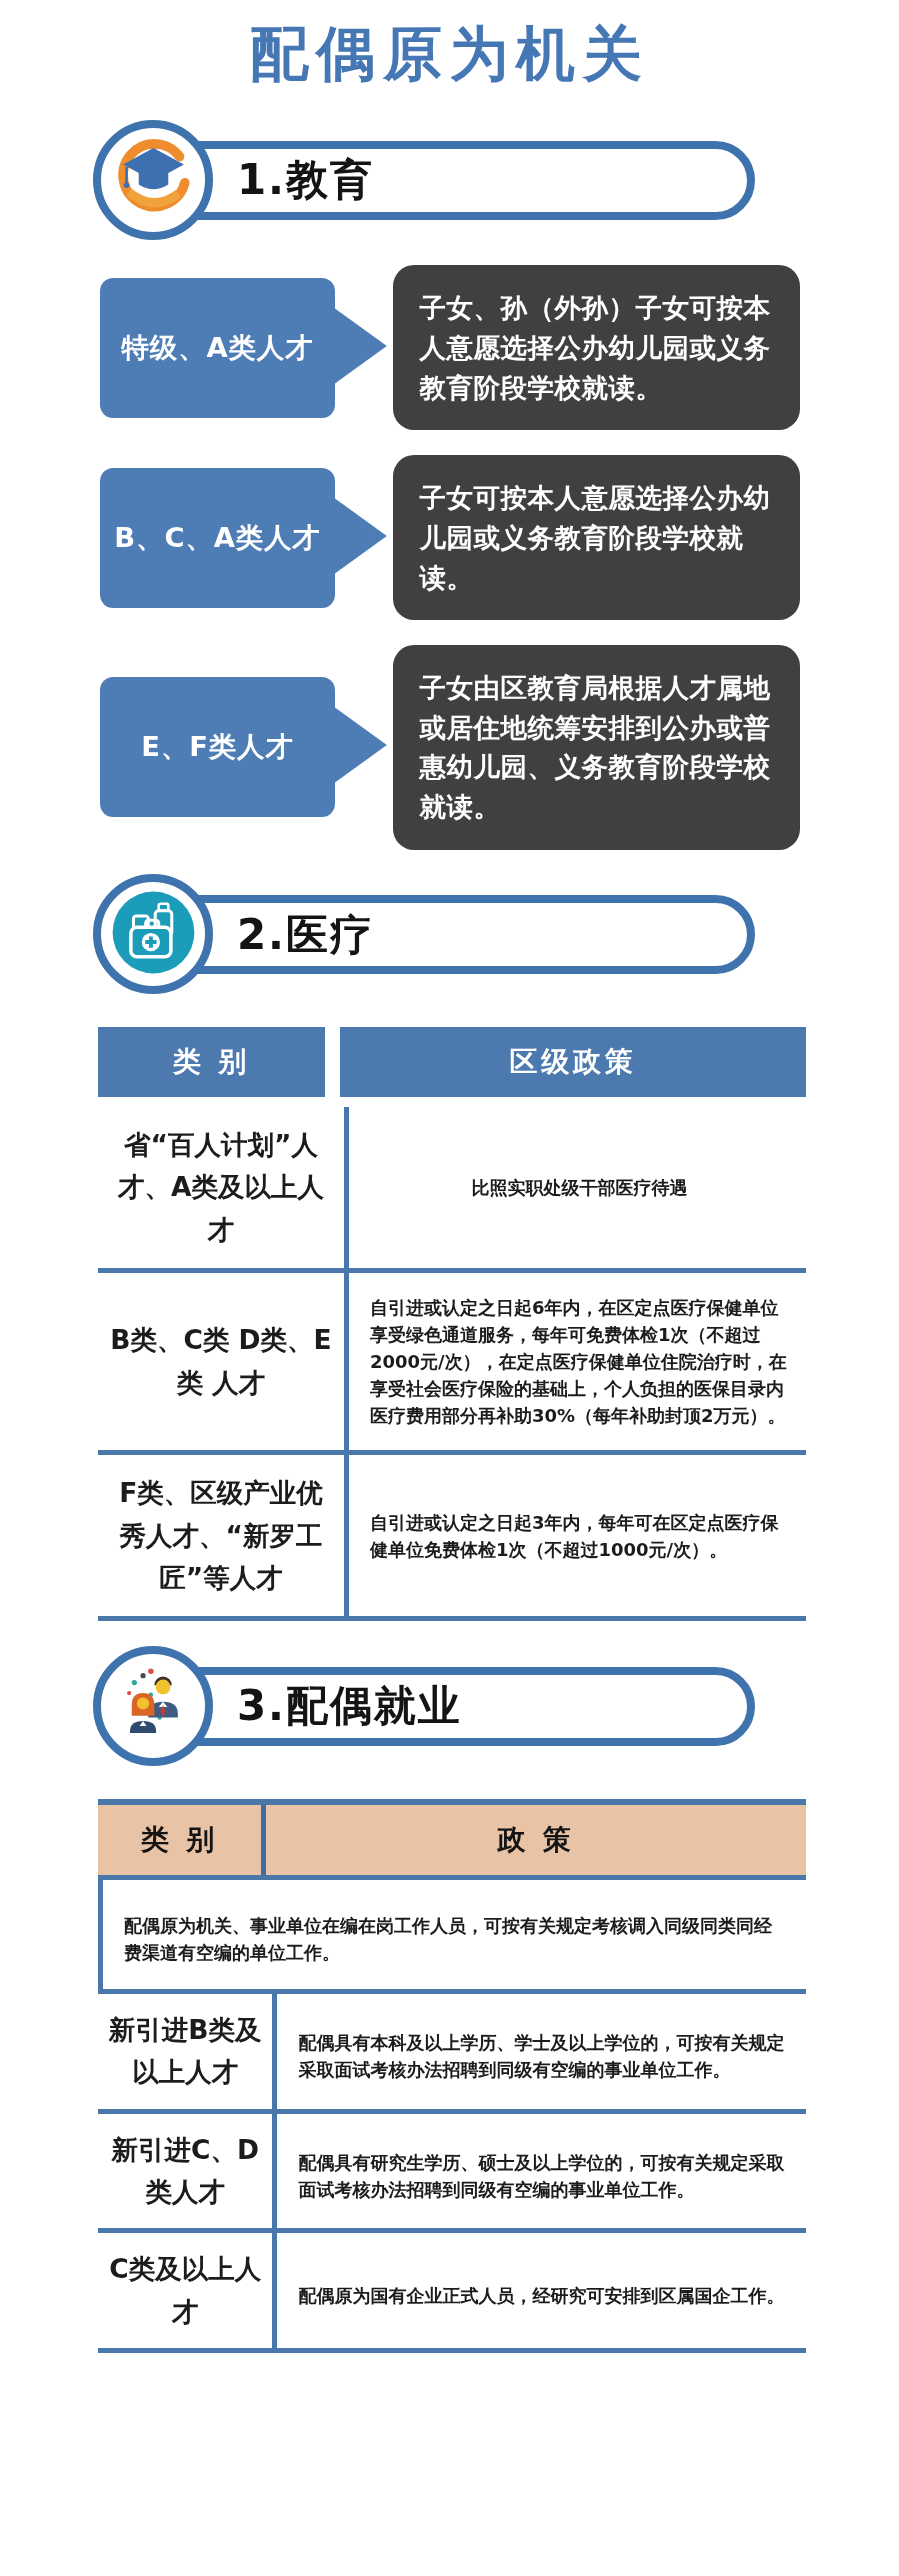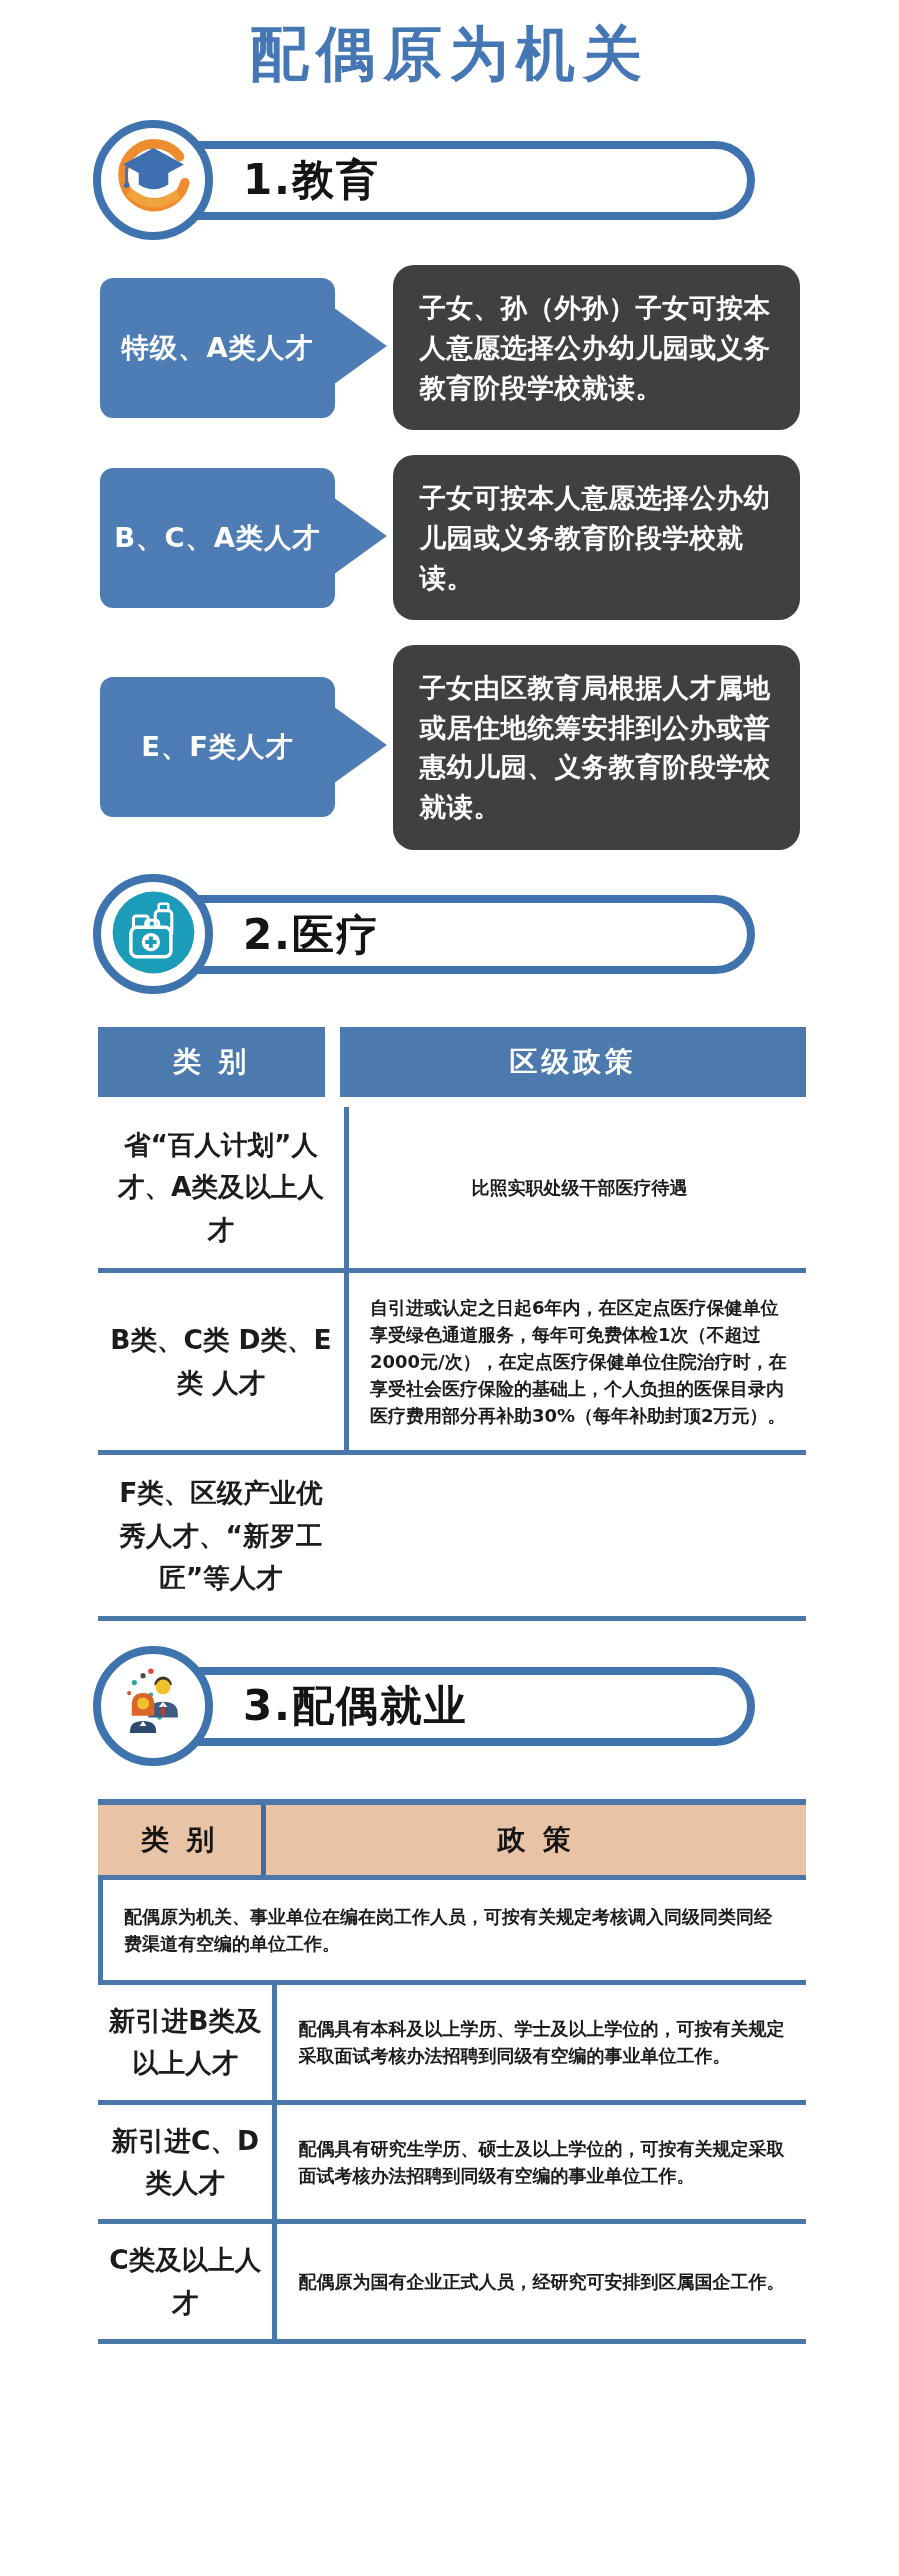--- a/index.html
+++ b/index.html
@@ -8,21 +8,21 @@
   .page-title { text-align:center; font-size:59px; font-weight:bold; color:#4577b5;
     letter-spacing:7.6px; padding-top:15px; }
 
   
   .banner { position:relative; height:121px; margin:24.6px 0 0 93px; }
   .banner-pill { position:absolute; left:57px; right:144px; top:21px; bottom:21px;
     border:8.5px solid #3f73ad; border-radius:40px; background:#fff; }
   .banner-circle { position:absolute; left:0; top:0; width:104px; height:104px;
     border-radius:50%; background:#fff; border:8.5px solid #3f73ad; z-index:2;
     display:flex; align-items:center; justify-content:center; overflow:hidden; }
-  .banner-label { position:absolute; left:150px; top:50%; transform:translateY(-50%);
+  .banner-label { position:absolute; left:144px; top:50%; transform:translateY(-50%);
     font-size:42px; font-weight:bold; color:#141414; z-index:3; letter-spacing:1.9px; }
 
   
   .edu-row { display:flex; align-items:center; margin:24.6px 0 0 100px; }
   .edu-cat { width:235px; min-height:140px; background:#4e7cb4; border-radius:13.2px;
     color:#fff; font-size:27.4px; font-weight:bold; display:flex; align-items:center;
     justify-content:center; text-align:center; letter-spacing:0.9px; flex:none; }
   .edu-arrow { flex:none; margin-left:-2.8px; }
   .edu-pol { width:354px; background:#404040; border-radius:21px; color:#fff;
     font-size:26.5px; font-weight:bold; line-height:1.5; padding:23px 26.5px;
@@ -46,21 +46,21 @@
     line-height:1.5; padding:21px 17px 21px 21px; display:flex; align-items:center; }
   .pol-center { justify-content:center; text-align:center; }
 
   .t2 { border-top:6.6px solid #4a77a9; border-bottom:5.7px solid #4a77a9; }
   .t2 .t-head { background:#e9c3a6; }
   .t2 .hcell { color:#141414; }
   .t2-head-cat { width:163px; }
   .t2-head-pol { flex:1; border-left:5.7px solid #3f6da3; }
   .t2 .t-row { border-top:5.7px solid #4a77a9; }
   .t2 .cat-cell { width:163px; padding:15px 5.7px; }
-  .t2 .pol-cell { padding:23px 17px 23px 21px; }
+  .t2 .pol-cell { padding:32px 17px 23px 21px; }
 </style>
 </head>
 <body>
 
 <div class="page-title">配偶原为机关</div>
 
 <div class="banner">
   <div class="banner-pill"></div>
   <div class="banner-circle">
     <span>
@@ -136,20 +136,21 @@
     <div class="t-row">
       <div class="cat-cell">省“百人计划”人才、A类及以上人才</div>
       <div class="pol-cell pol-center">比照实职处级干部医疗待遇</div>
     </div>
     <div class="t-row">
       <div class="cat-cell">B类、C类 D类、E类 人才</div>
       <div class="pol-cell">自引进或认定之日起6年内，在区定点医疗保健单位享受绿色通道服务，每年可免费体检1次（不超过2000元/次），在定点医疗保健单位住院治疗时，在享受社会医疗保险的基础上，个人负担的医保目录内医疗费用部分再补助30%（每年补助封顶2万元）。</div>
     </div>
     <div class="t-row">
       <div class="cat-cell">F类、区级产业优秀人才、“新罗工匠”等人才</div>
+      <div class="pol-cell">自引进或认定之日起3年内，每年可在区定点医疗保健单位免费体检1次（不超过1000元/次）。</div>
     </div>
   </div>
 </div>
 
 <div class="banner">
   <div class="banner-pill"></div>
   <div class="banner-circle">
     <span>
       <svg width="87" height="87" viewBox="0 0 100 100">
         <circle cx="28" cy="26" r="3" fill="#2ba99c"></circle>

